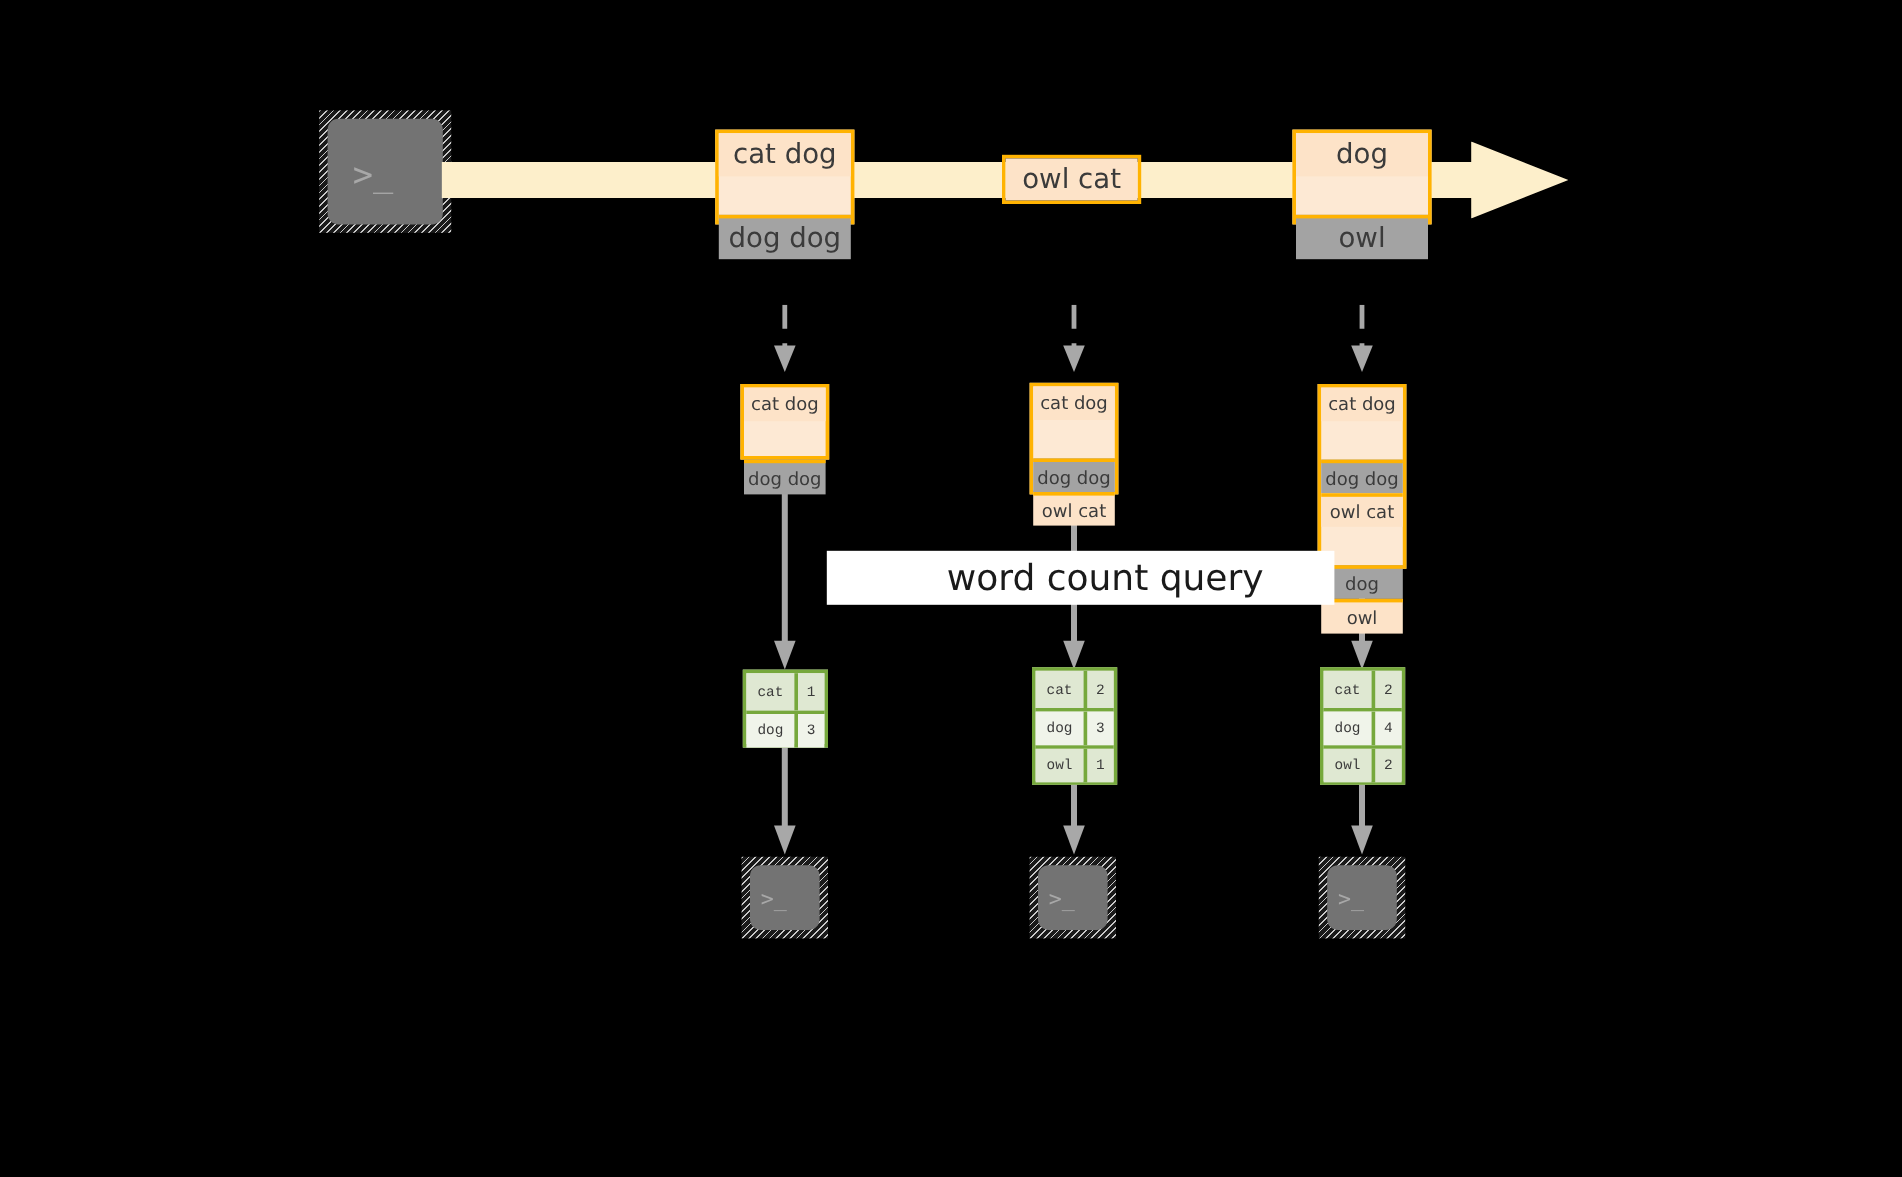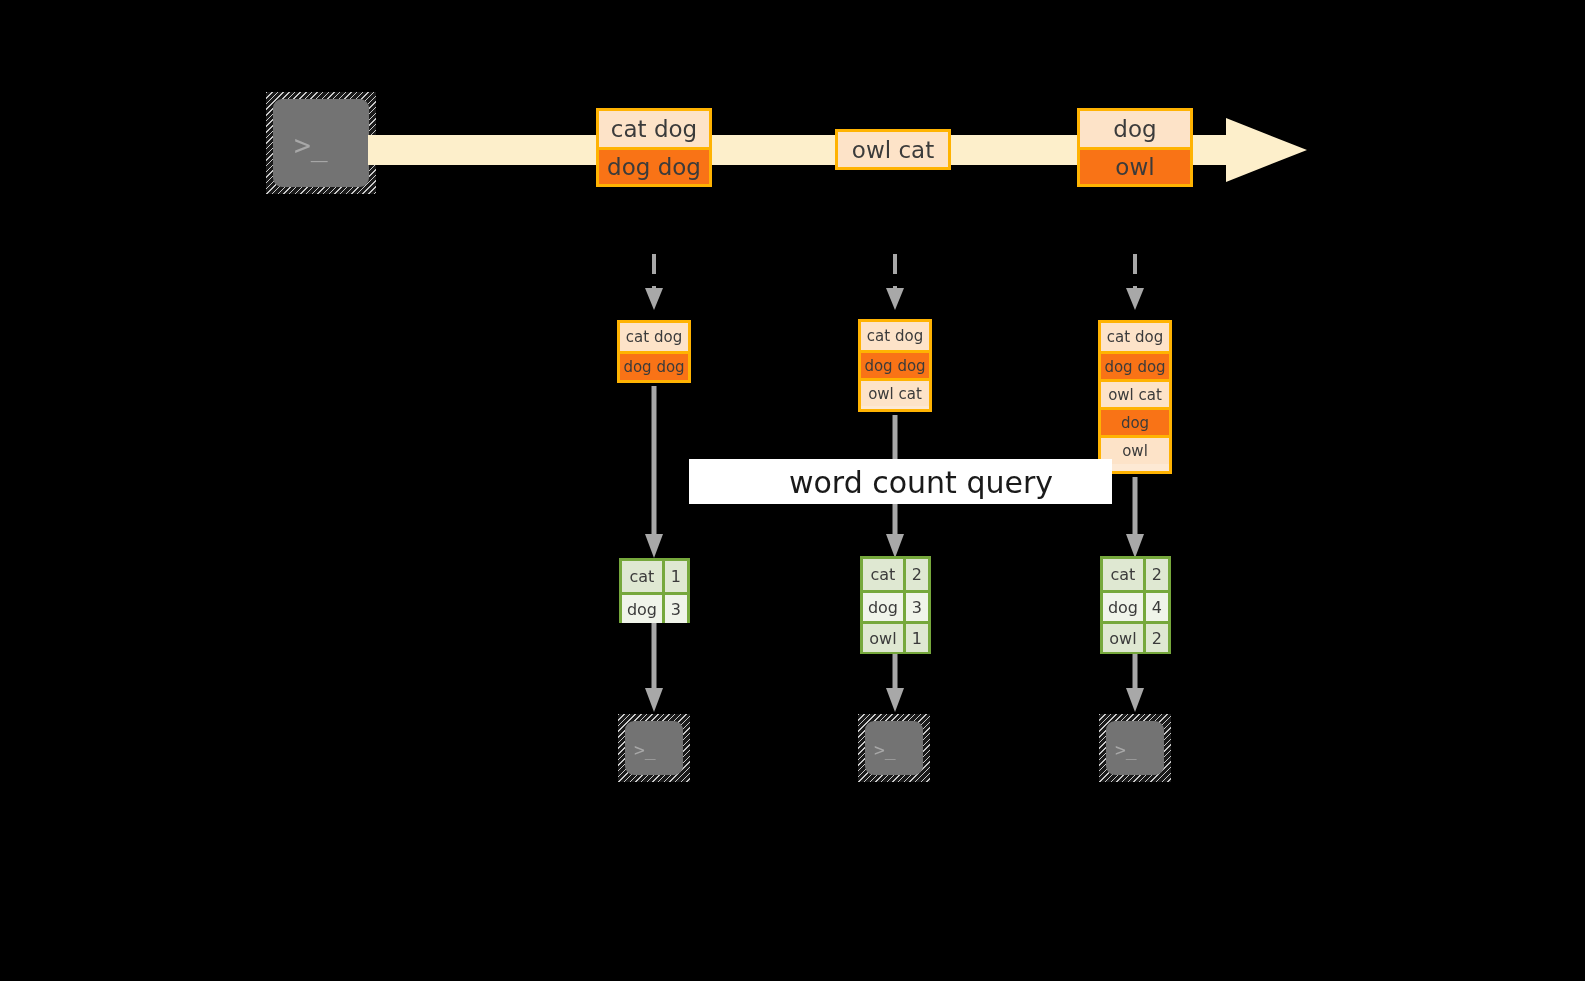--- a/index.html
+++ b/index.html
@@ -63,21 +63,21 @@
   .orow {
     box-sizing: border-box;
     display: flex;
     align-items: center;
     justify-content: center;
     color: #3b3b3b;
     white-space: nowrap;
     font-family: "DejaVu Sans", sans-serif;
   }
   .orow.dark  { background: #FDE3C8; }
-  .orow.light { background: #f97316; }
+  .orow.light { background: #a3a3a3; margin-top: 32px; }
   .orow + .orow { border-top: 3px solid #FFB302; }
 
   
   .gbox {
     position: absolute;
     box-sizing: border-box;
     border: 3px solid #76A83C;
     background: #E4EBD9;
   }
   .grow {
@@ -85,22 +85,23 @@
     display: flex;
     height: 31px;
   }
   .grow + .grow { border-top: 3px solid #76A83C; }
   .grow .k, .grow .v {
     box-sizing: border-box;
     display: flex;
     align-items: center;
     justify-content: center;
     color: #3b3b3b;
-    font-size: 16px;
-    white-space: nowrap;
+    font-size: 12px;
+    white-space: nowrap;
+    font-family: Liberation Mono, monospace;
   }
   .grow .k { width: 47px; }
   .grow .v { width: 29px; border-left: 3px solid #76A83C; }
   .grow.dark  .k, .grow.dark  .v { background: #DFE8D2; }
   .grow.light .k, .grow.light .v { background: #F0F4EA; }
 
   
   .conn { position: absolute; }
   .conn svg { display: block; }
 

